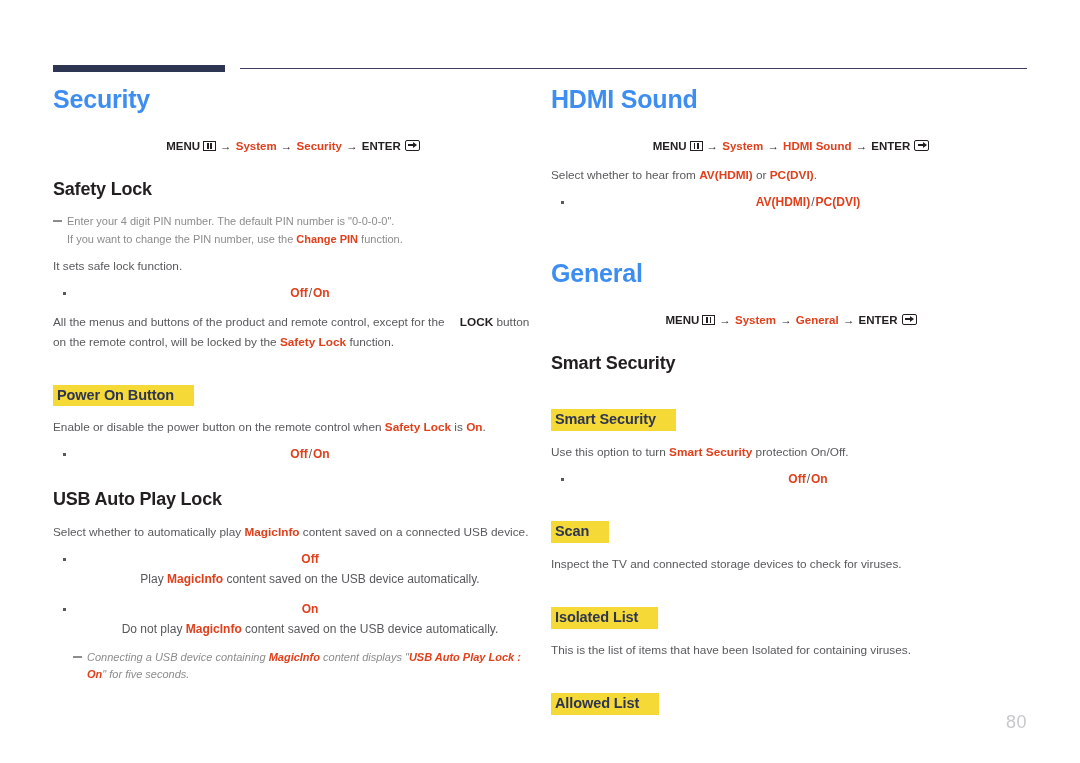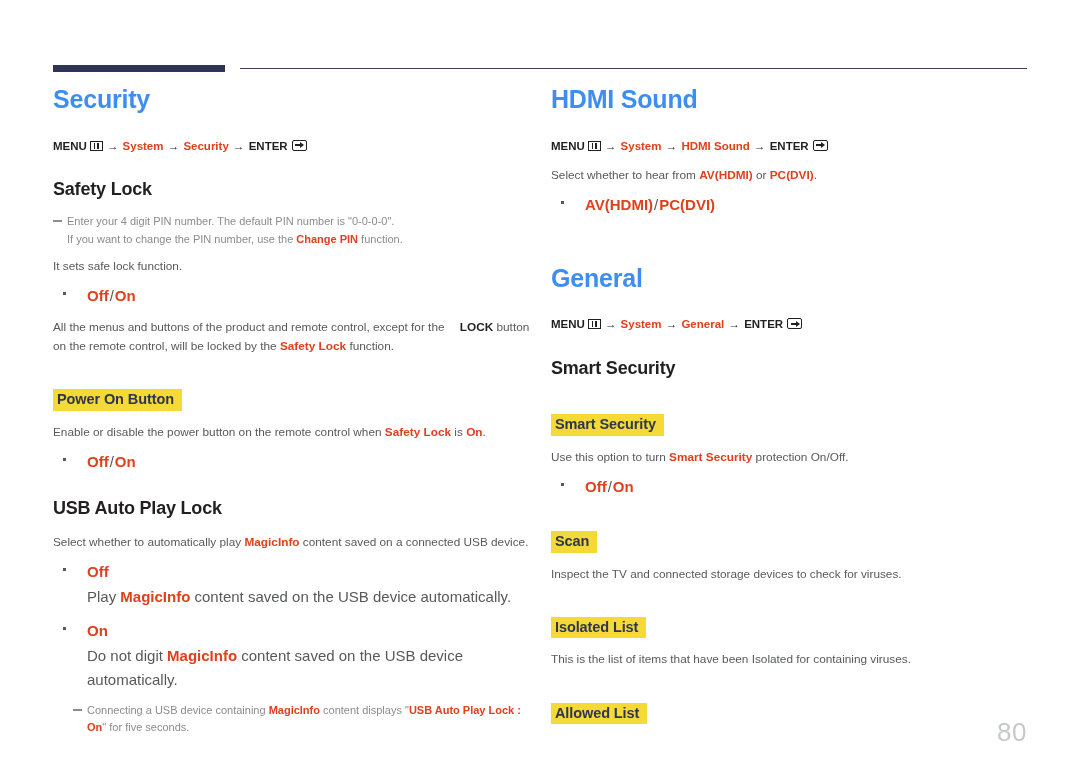--- a/index.html
+++ b/index.html
@@ -63,20 +63,21 @@
   }
   .sec-title.gap-top { margin-top: 48px; }
 
   .menupath {
     font-size: 11.5px;
     font-weight: bold;
     color: #231f20;
     margin: 0 0 11px 0;
     line-height: 1.5;
     white-space: nowrap;
+    text-align: center;
   }
   .menupath .mp-red { color: #e0401c; }
   .menupath .arrow { color: #231f20; font-weight: normal; padding: 0 1px; }
 
   .icon-menu {
     display: inline-block;
     width: 13px;
     height: 10px;
     border: 1.4px solid #231f20;
     position: relative;
@@ -131,21 +132,21 @@
     line-height: 1.2;
     letter-spacing: -0.2px;
   }
 
   h3.hl {
     display: inline-block;
     font-size: 14.5px;
     font-weight: bold;
     color: #2e3552;
     background: #f5d936;
-    padding: 2px 8px 3px 4px;
+    padding: 2px 20px 3px 4px;
     margin: 22px 0 12px 0;
     line-height: 1.15;
     letter-spacing: -0.1px;
   }
 
   p.body {
     font-size: 11.8px;
     line-height: 1.62;
     color: #58595b;
     margin: 0 0 11px 0;
@@ -172,23 +173,24 @@
     width: 9px;
     height: 1.8px;
     background: #8c8c8e;
   }
   .note .red { color: #e0401c; font-weight: bold; }
 
   
   .bullet {
     position: relative;
     padding-left: 34px;
-    font-size: 15px;
+    font-size: 12px;
     line-height: 1.6;
     margin: 0 0 10px 0;
+    text-align: center;
   }
   .bullet::before {
     content: "";
     position: absolute;
     left: 10px;
     top: 8px;
     width: 3px;
     height: 3px;
     background: #58595b;
   }
@@ -197,28 +199,29 @@
   .bullet .desc {
     display: block;
     color: #58595b;
     font-weight: normal;
     margin-top: 1px;
   }
 
   .sub-note {
     margin-left: 20px;
     margin-top: 1px;
+    font-style: italic;
   }
 
   
   .page-number {
     position: absolute;
     right: 53px;
-    bottom: 15px;
-    font-size: 26px;
+    bottom: 30px;
+    font-size: 18px;
     color: #c7c8ca;
     font-weight: normal;
     letter-spacing: 0.5px;
   }
 </style>
 </head>
 <body>
 
 <div class="page">
 
@@ -277,21 +280,21 @@
     <p class="bullet">
       <span class="opt">Off</span>
       <span class="desc">
         <span>Play </span><span class="red">MagicInfo</span><span> content saved on the USB device automatically.</span>
       </span>
     </p>
 
     <p class="bullet">
       <span class="opt">On</span>
       <span class="desc">
-        <span>Do not digit </span><span class="red">MagicInfo</span><span> content saved on the USB device automatically.</span>
+        <span>Do not play </span><span class="red">MagicInfo</span><span> content saved on the USB device automatically.</span>
       </span>
     </p>
 
     <p class="note sub-note">
       <span>Connecting a USB device containing </span><span class="red">MagicInfo</span><span> content displays "</span><span class="red">USB Auto Play Lock : On</span><span>" for five seconds.</span>
     </p>
 
   </div>
 
   <div class="col col-right">

